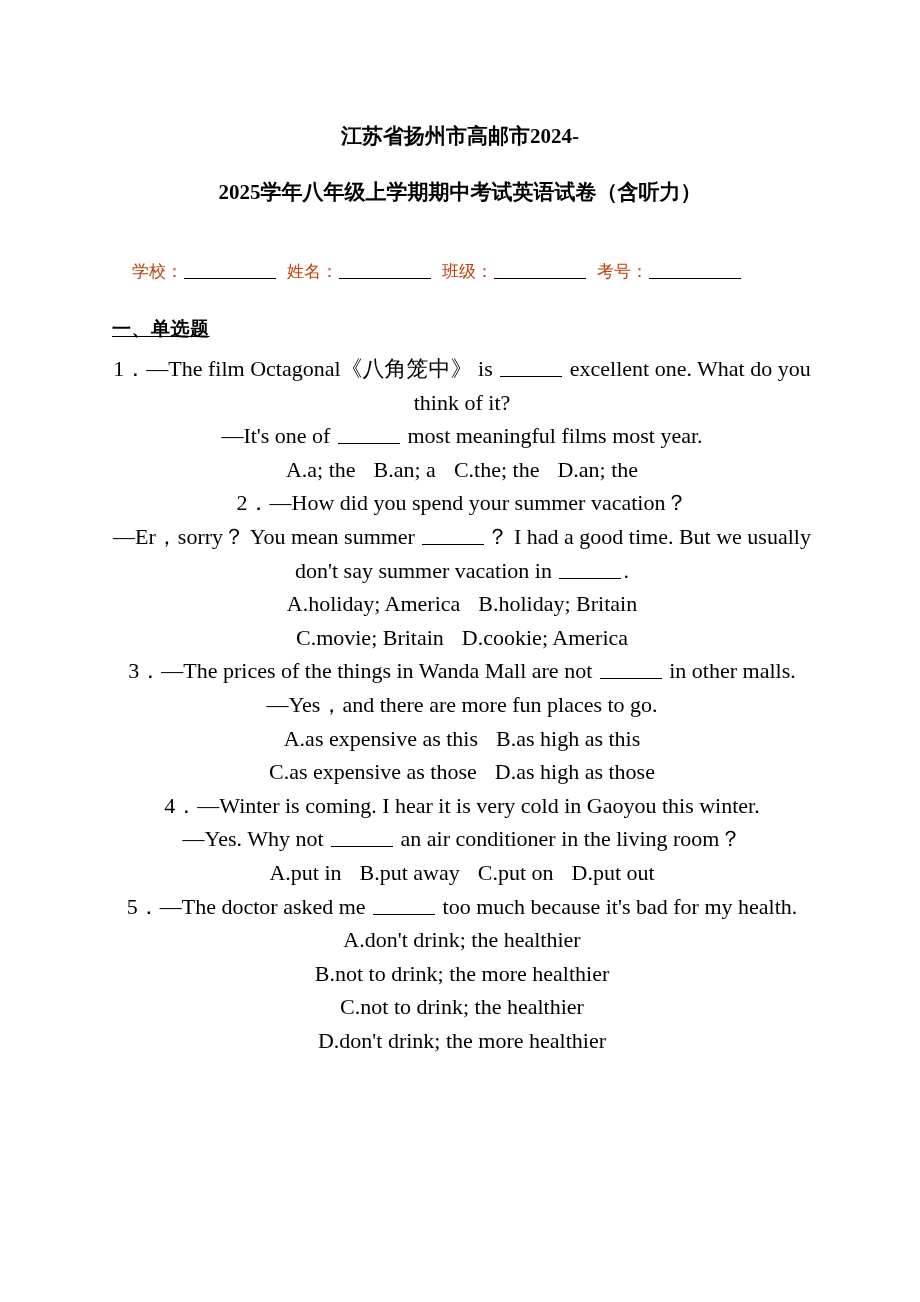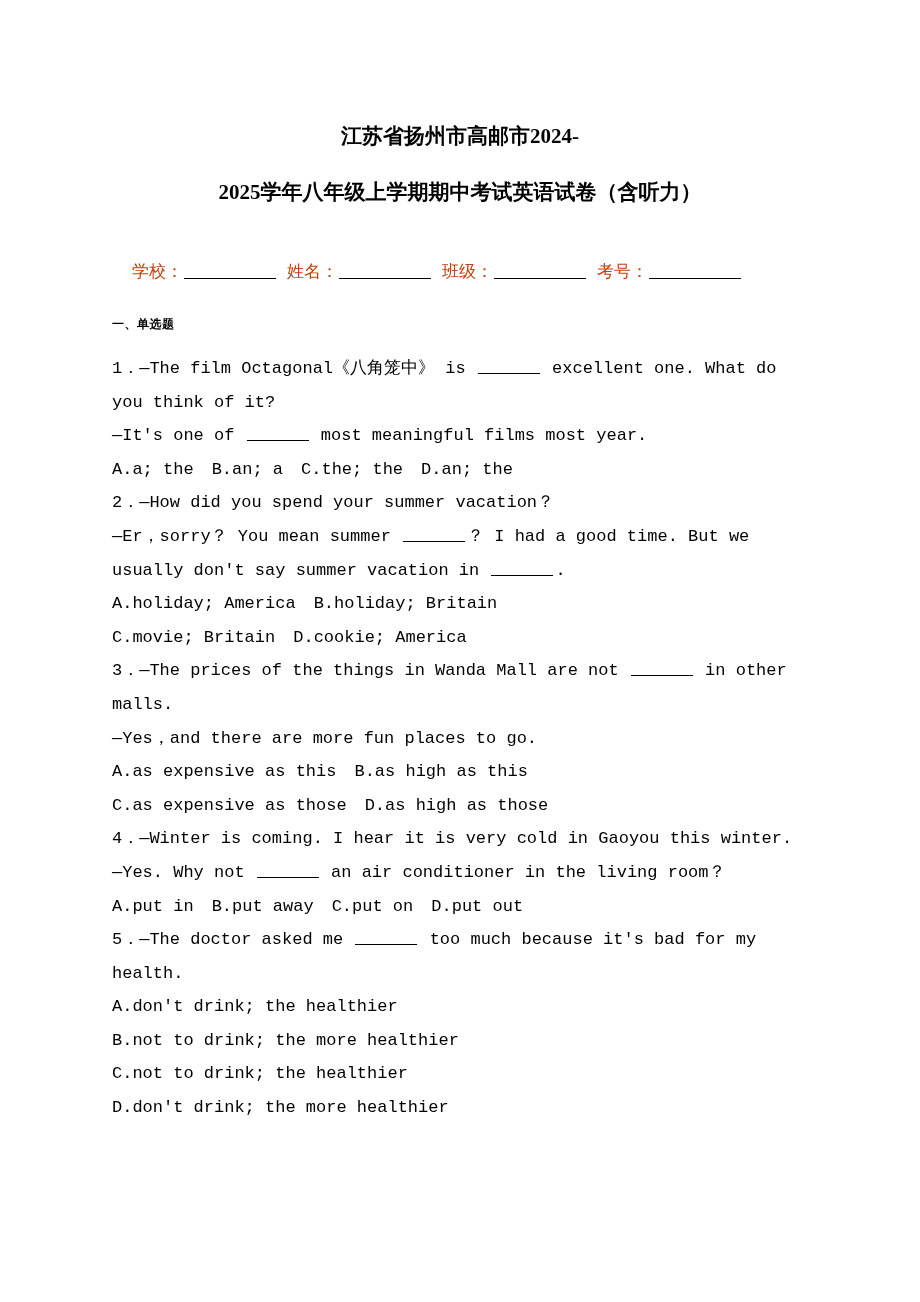--- a/index.html
+++ b/index.html
@@ -63,38 +63,40 @@
   }
   .info-gap { display: inline-block; width: 10px; }
 
   
   .section-heading {
     position: absolute;
     left: 112px;
     top: 316px;
     font-family: "DejaVu Sans", "Liberation Sans", sans-serif;
     font-weight: bold;
-    font-size: 12px;
+    font-size: 19px;
     letter-spacing: 0.5px;
     color: #000;
+    text-decoration: underline;
   }
 
   
   .body-block {
     position: absolute;
     left: 112px;
     top: 352px;
     width: 700px;
   }
   .qline {
-    font-size: 17px;
+    font-size: 22px;
     line-height: 33.6px;
     color: #000;
     white-space: normal;
-    font-family: Liberation Mono, monospace;
+    font-family: Liberation Serif, serif;
+    text-align: center;
   }
   .blank {
     display: inline-block;
     width: 62px;
     border-bottom: 1.5px solid #000;
     height: 0.92em;
     vertical-align: -1px;
     margin: 0 2px;
   }
   .opt-gap { display: inline-block; width: 18px; }

